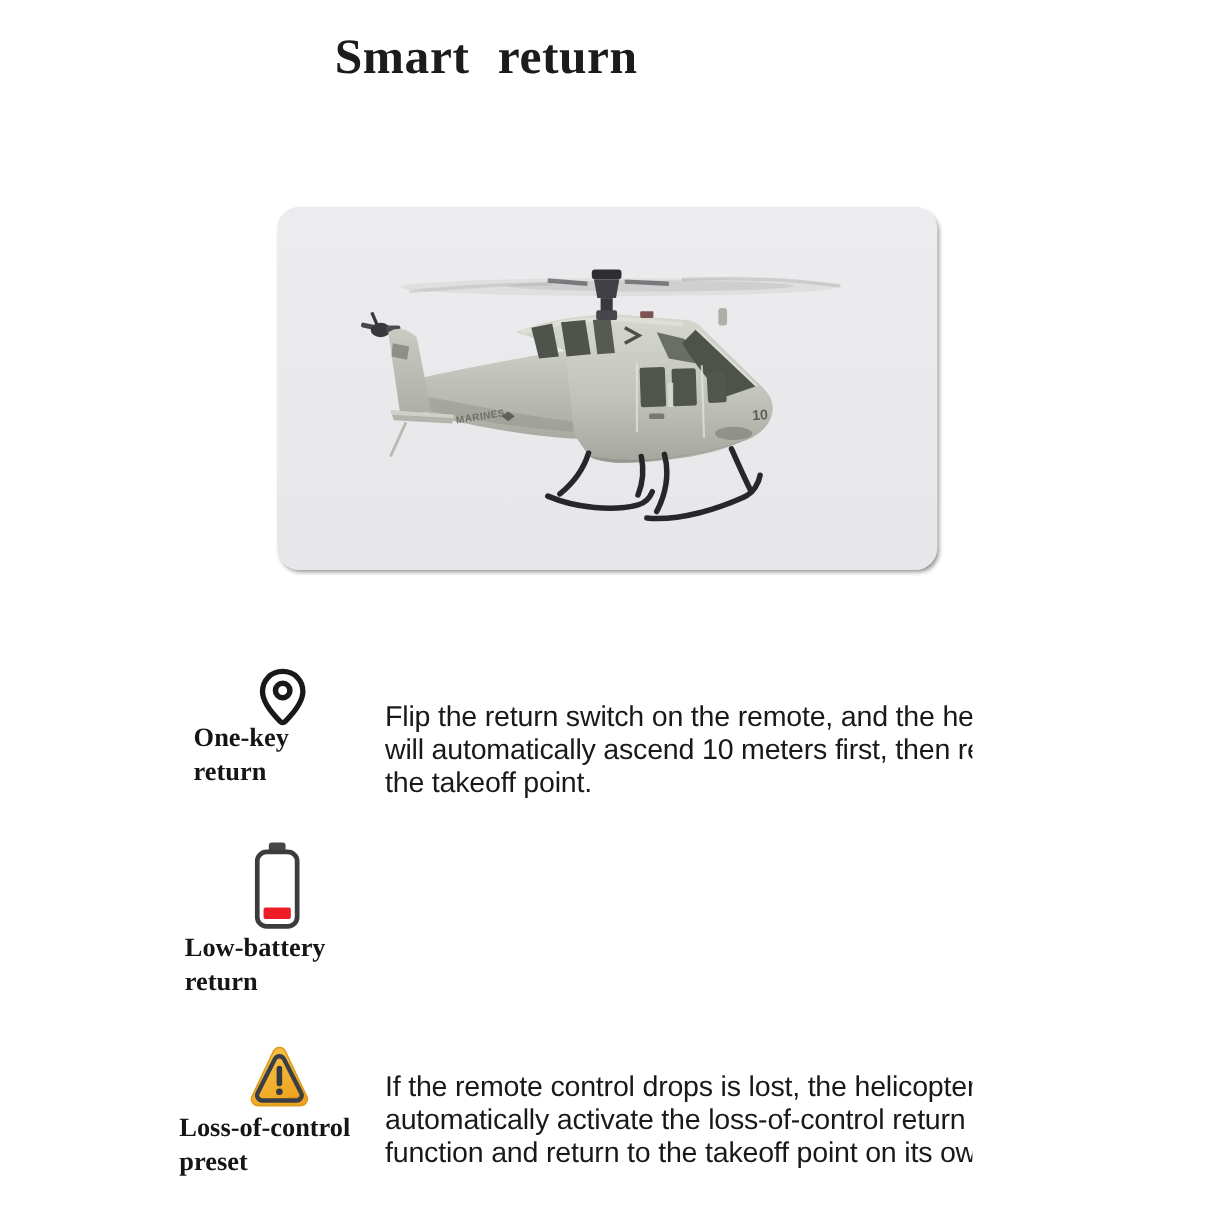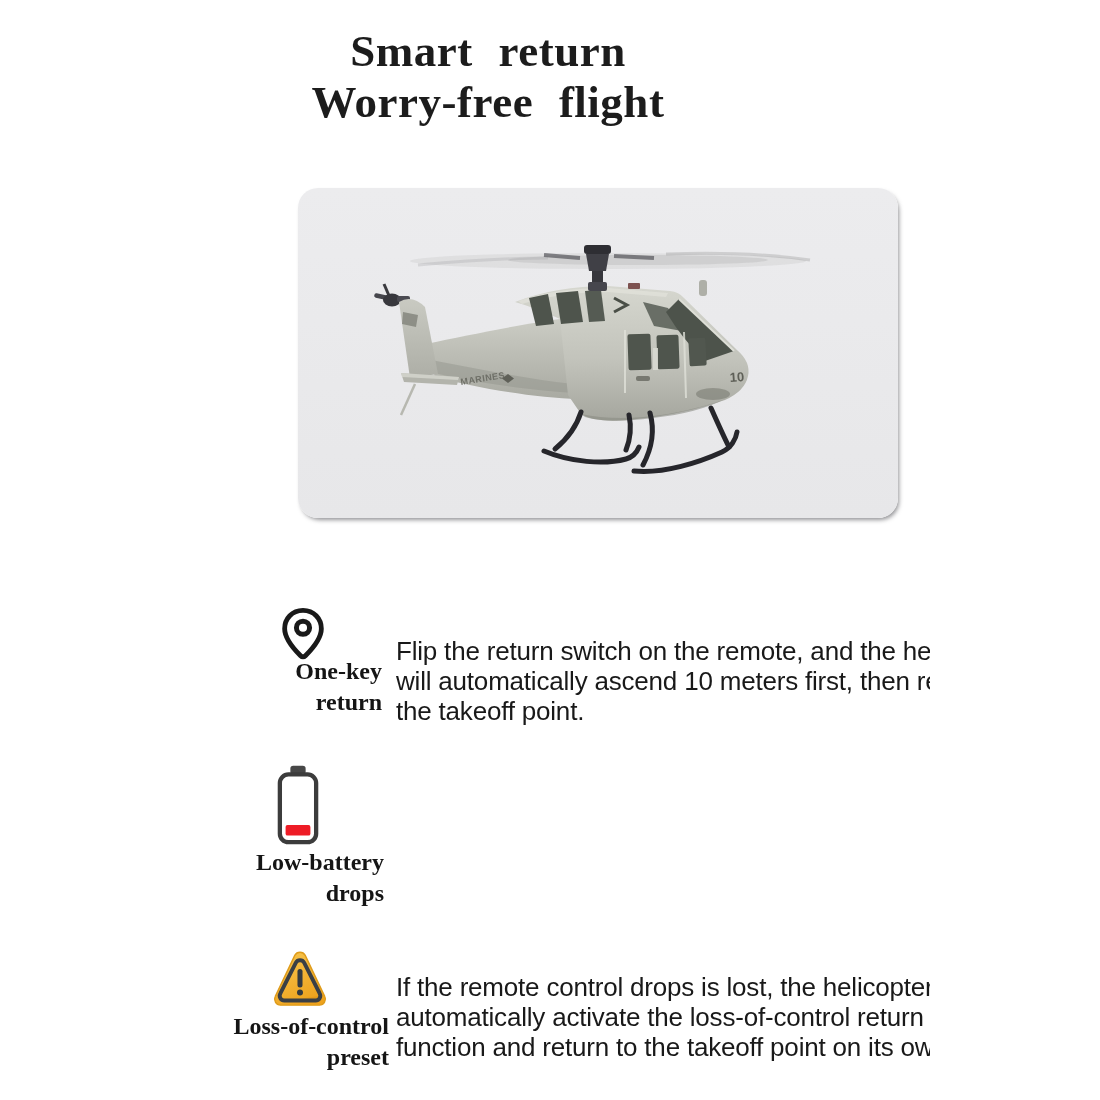--- a/index.html
+++ b/index.html
@@ -1,19 +1,18 @@
 <!DOCTYPE html>
 <html><head>
 <meta charset="utf-8">
 <style>
   html,body{margin:0;padding:0;background:#ffffff;}
   .page{
     position:relative;width:884px;height:1100px;background:#ffffff;overflow:hidden;
     font-family:"Liberation Sans","DejaVu Sans",sans-serif;
-    margin-left:46px;
   }
   
   .title{position:absolute;top:26px;left:0;width:100%;text-align:center;}
   .title-line{
     font-family:"Liberation Serif","DejaVu Serif",serif;
     font-weight:bold;font-size:45px;line-height:51px;color:#1c1c1c;
     letter-spacing:0.5px;word-spacing:14px;
   }
   
   .hero-card{
@@ -23,21 +22,21 @@
   }
   .hero-card svg{display:block;width:600px;height:330px;border-radius:20px;}
   .heli-marking{
     font-family:"Liberation Sans","DejaVu Sans",sans-serif;
     font-size:9px;letter-spacing:0.5px;fill:#6e6f67;font-weight:bold;
   }
   
   .feature{position:absolute;left:0;width:1100px;height:150px;}
   .icon-col{position:absolute;}
   .feature-label{
-    position:absolute;text-align:right;white-space:pre-line;
+    position:absolute;text-align:left;white-space:pre-line;
     font-family:"Liberation Serif","DejaVu Serif",serif;
     font-weight:bold;font-size:24px;line-height:31px;color:#151515;
   }
   .feature-desc{
     position:absolute;margin:0;white-space:pre-line;
     font-size:26px;line-height:30px;letter-spacing:-0.2px;color:#191919;
   }
   #feature-1{top:598px;}
   #feature-1 .icon-col{left:233px;top:8px;}
   #feature-1 .feature-label{left:176px;top:58px;width:160px;}
@@ -51,21 +50,20 @@
   #feature-3 .feature-label{left:163px;top:67px;width:180px;}
   #feature-3 .feature-desc{left:350px;top:28px;width:640px;}
 </style>
 </head>
 <body>
 
 <div class="page">
 
   <header class="title">
     <div class="title-line">Smart return</div>
-    <div class="title-line">Worry-free flight</div>
   </header>
 
   <div class="hero-card">
     <svg viewBox="0 0 600 330" aria-hidden="true">
       <defs>
         <linearGradient id="bodyG" x1="0" y1="0" x2="0" y2="1">
           <stop offset="0" stop-color="#d6d7cf"></stop>
             <stop offset="0.55" stop-color="#c2c3bb"></stop>
             <stop offset="1" stop-color="#a5a69e"></stop>
         </linearGradient>
@@ -172,21 +170,21 @@
 
   <section class="feature" id="feature-2">
     <div class="icon-col">
       <svg width="42" height="82" viewBox="0 0 44 84" aria-hidden="true">
         <rect x="14" y="1" width="16" height="9" rx="3" fill="#474747"></rect>
         <rect x="3" y="10" width="38" height="71" rx="9" fill="#ffffff" stroke="#3c3c3c" stroke-width="4.5"></rect>
         <rect x="9" y="63" width="26" height="11" rx="2" fill="#ee1c26"></rect>
       </svg>
     </div>
     <div class="feature-label">Low-battery
-drops</div>
+return</div>
   </section>
 
   <section class="feature" id="feature-3">
     <div class="icon-col">
       <svg width="58" height="60" viewBox="0 0 62 62" aria-hidden="true">
         <defs>
           <linearGradient id="triG" x1="0" y1="0" x2="0.55" y2="1">
             <stop offset="0" stop-color="#f8c852"></stop>
               <stop offset="1" stop-color="#eea21d"></stop>
           </linearGradient>

